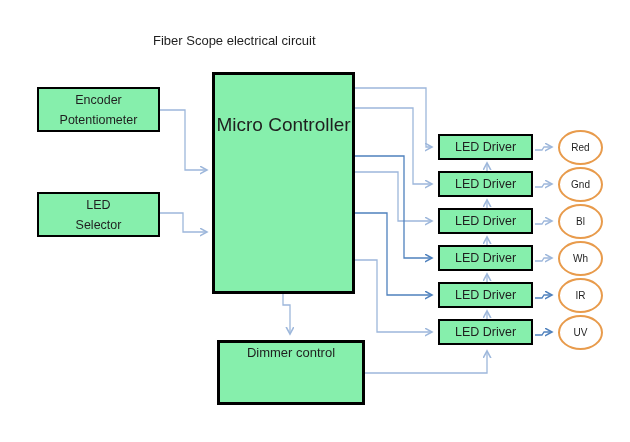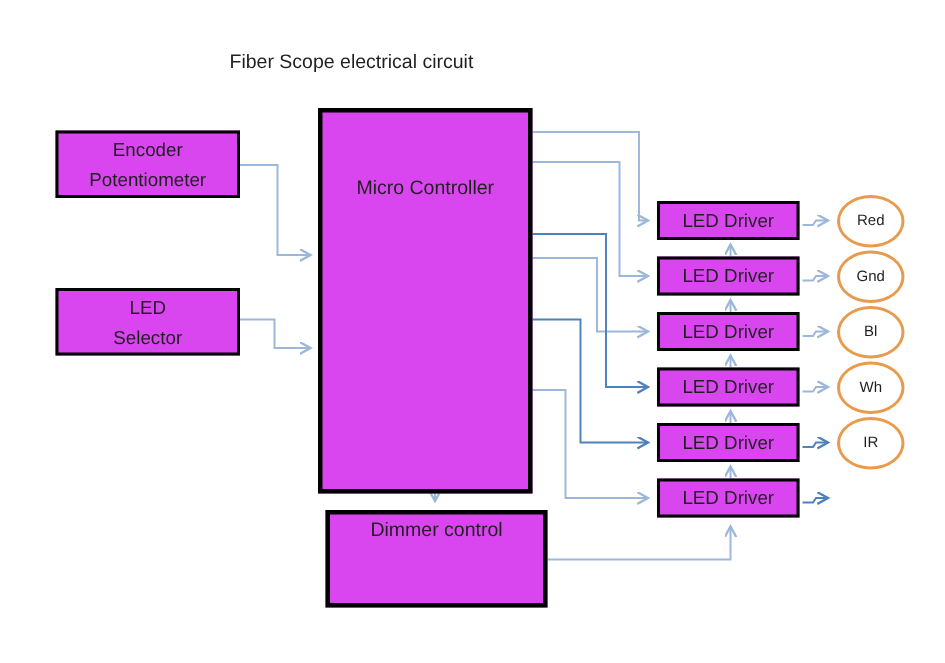--- a/index.html
+++ b/index.html
@@ -5,28 +5,28 @@
   html,body{margin:0;padding:0;background:#fff;}
   .canvas{
     position:relative;width:630px;height:442px;background:#ffffff;overflow:hidden;
     font-family:"Liberation Sans",sans-serif;color:#1f1f1f;
   }
   .title{position:absolute;font-size:13px;white-space:nowrap;}
   #main-title{left:153px;top:33px;}
   #company-title{left:422px;top:33px;}
 
   .box{
-    position:absolute;box-sizing:border-box;background:#d946ef;border:2px solid #000;
+    position:absolute;box-sizing:border-box;background:#86efac;border:2px solid #000;
     display:flex;flex-direction:column;align-items:center;justify-content:center;
     text-align:center;line-height:20px;font-size:12.5px;
   }
   #encoder-box{left:37px;top:87px;width:123px;height:45px;}
   #selector-box{left:37px;top:192px;width:123px;height:45px;text-align:center;}
-  #mc-box{left:212px;top:72px;width:143px;height:257px;border-width:3px;
-          justify-content:flex-start;padding-top:40px;font-size:13px;}
+  #mc-box{left:212px;top:72px;width:143px;height:222px;border-width:3px;
+          justify-content:flex-start;padding-top:40px;font-size:19px;}
   #dimmer-box{left:217px;top:340px;width:148px;height:65px;border-width:3px;
           justify-content:flex-start;padding-top:0;font-size:13px;}
   .driver{left:438px;width:95px;height:26px;line-height:22px;font-size:12.5px;}
   .dr0{top:134px}.dr1{top:171px}.dr2{top:208px}.dr3{top:245px}.dr4{top:282px}.dr5{top:319px}
 
   .circle{
     position:absolute;left:558px;width:45px;height:35px;box-sizing:border-box;
     border:2px solid var(--circle-border,#E89B4C);border-radius:50%;background:#fff;
     display:flex;align-items:center;justify-content:center;font-size:10px;
   }
@@ -130,14 +130,17 @@
   </div>
   <div class="circle c2">
     <span>Bl</span>
   </div>
   <div class="circle c3">
     <span>Wh</span>
   </div>
   <div class="circle c4">
     <span>IR</span>
   </div>
+  <div class="circle c5">
+    <span>UV</span>
+  </div>
 
 </div>
 
 </body></html>

